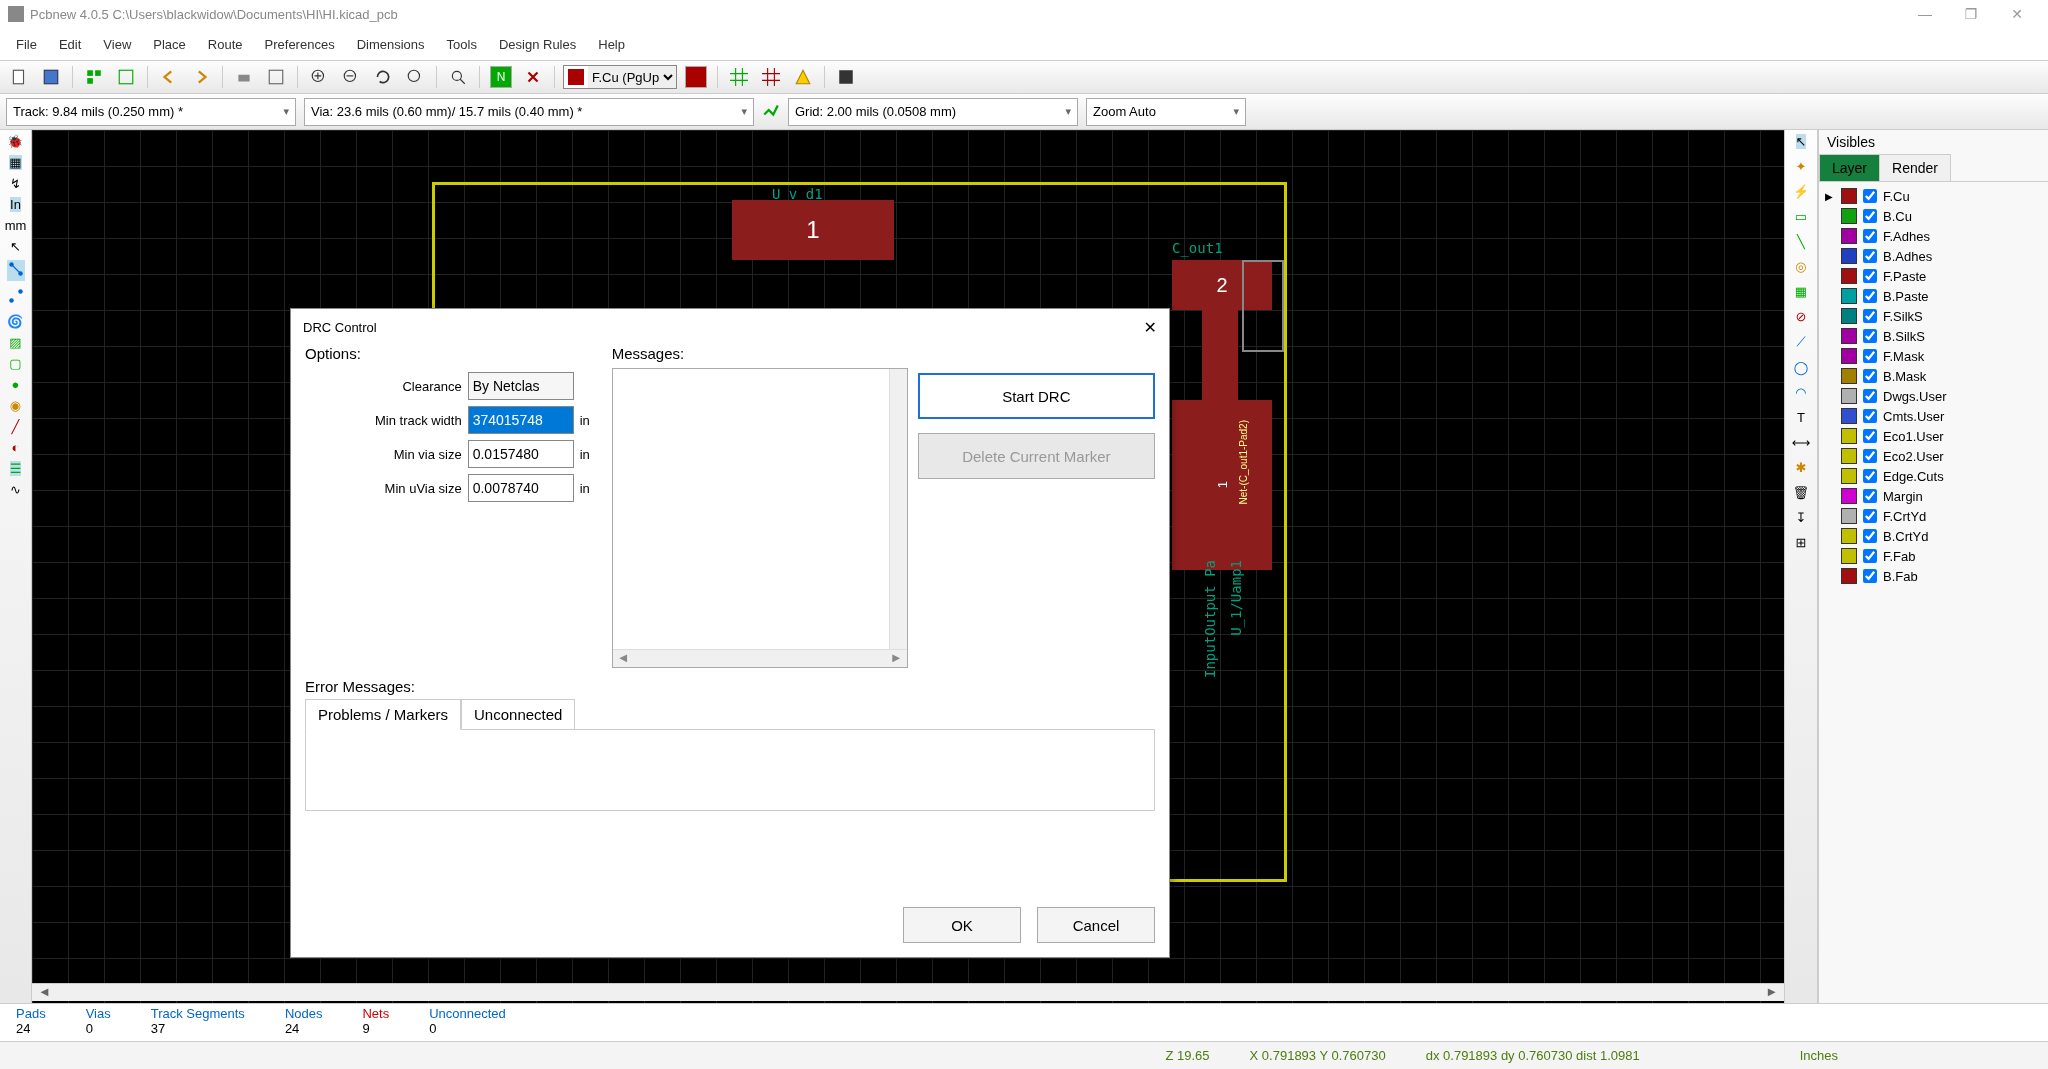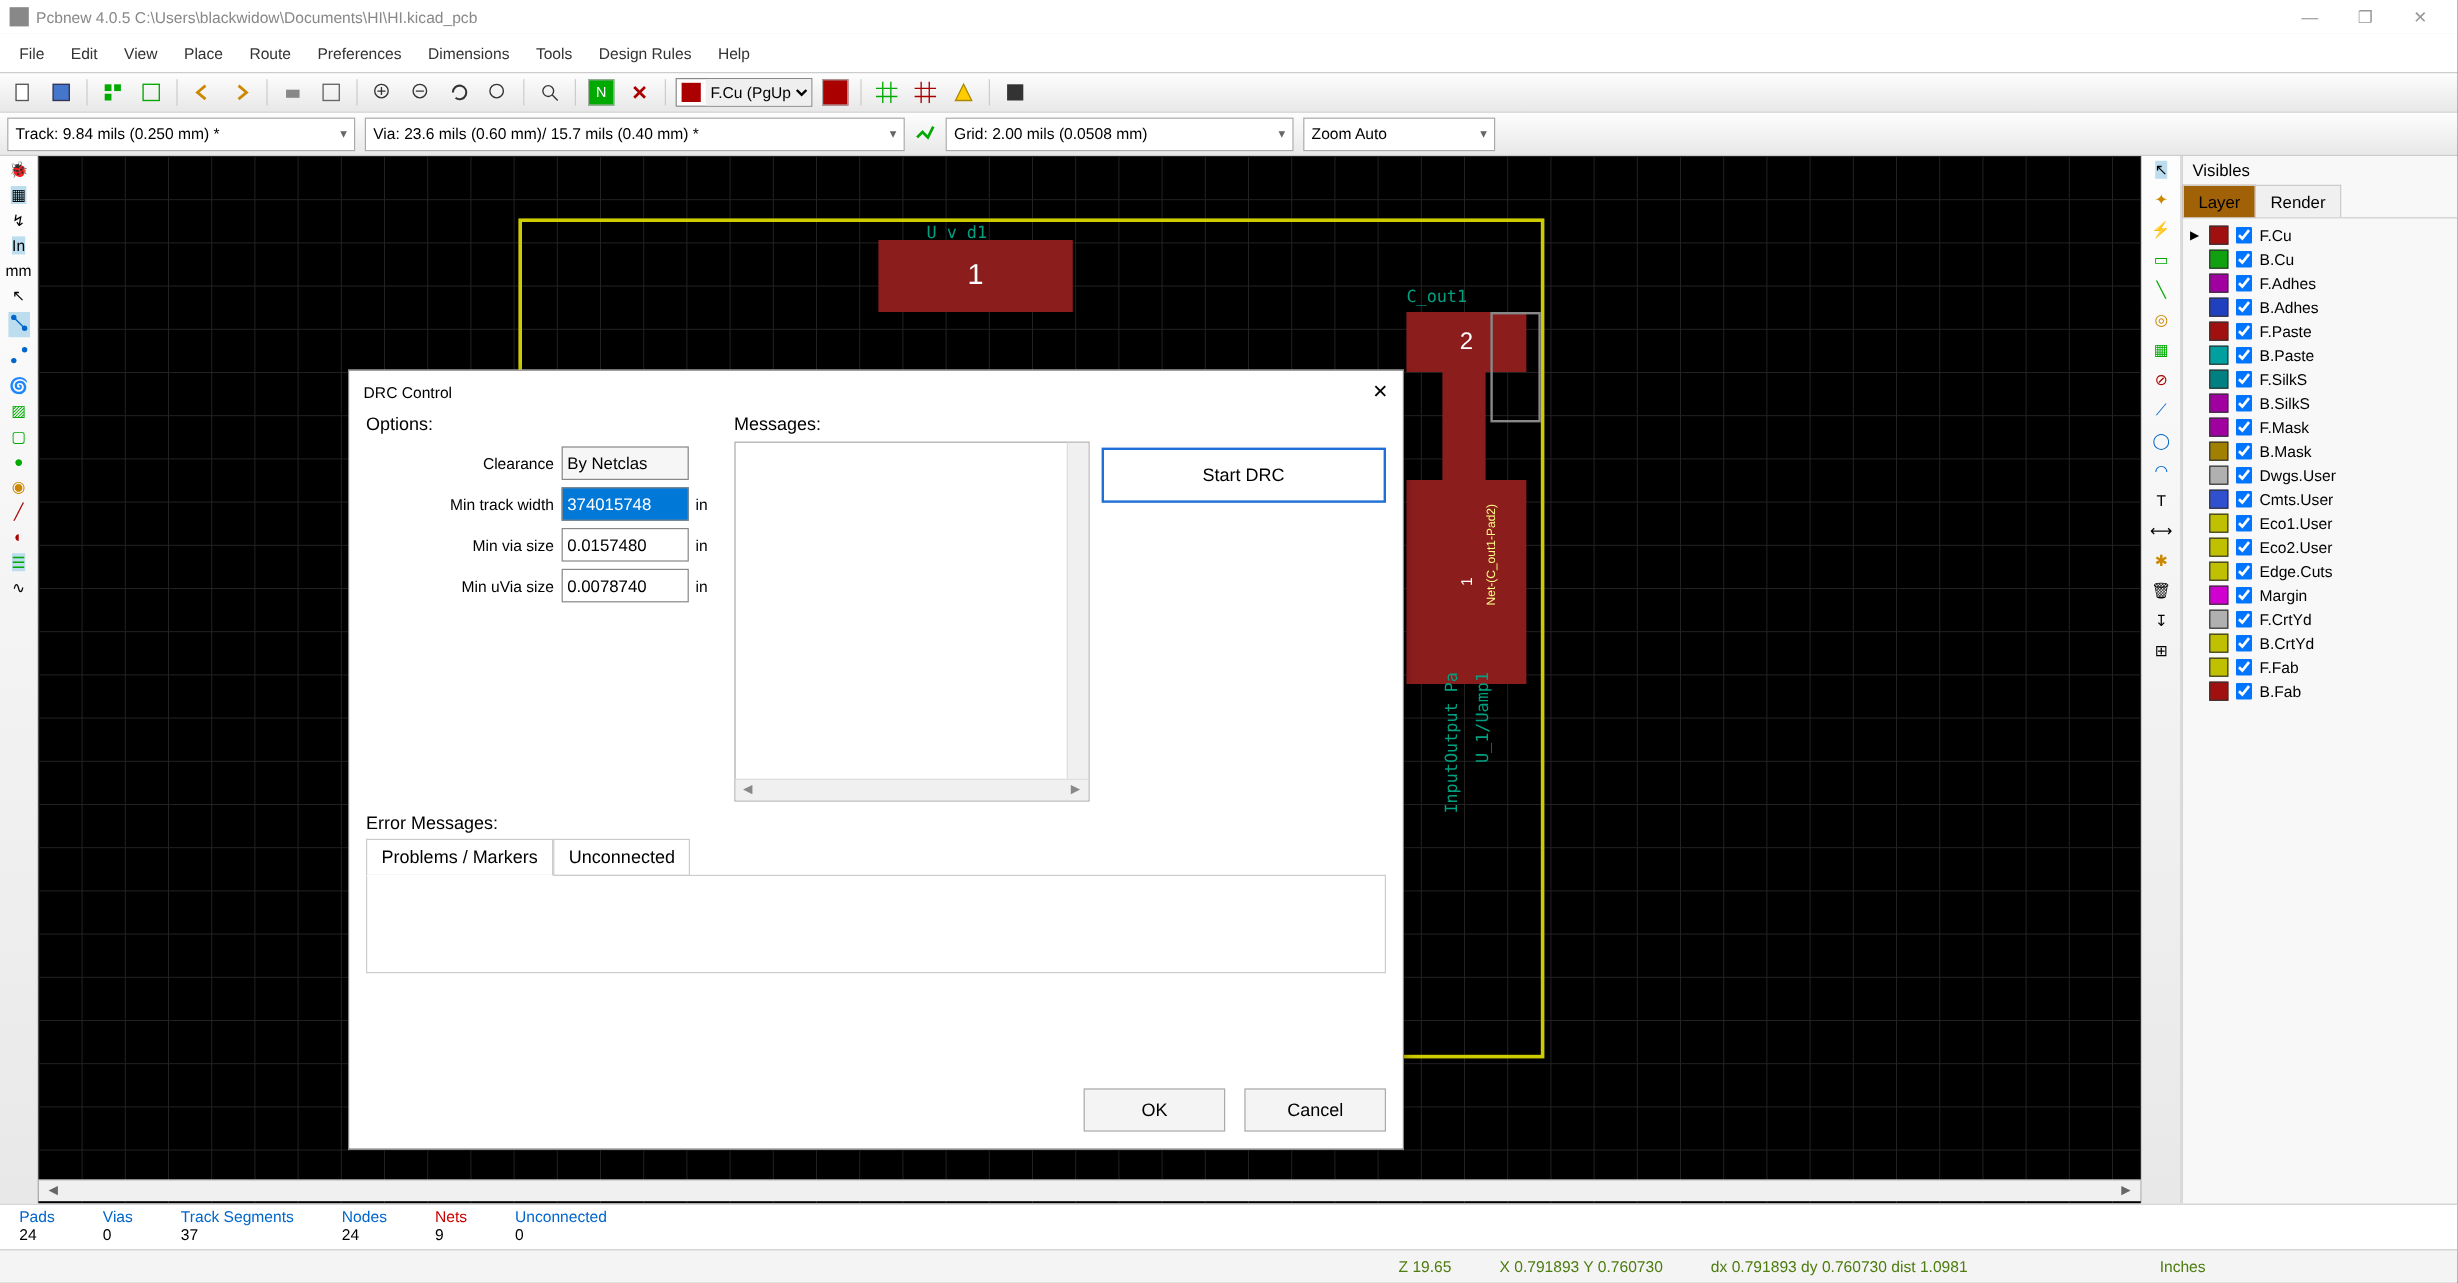--- a/index.html
+++ b/index.html
@@ -25,21 +25,21 @@
 .canvas-grid { position: absolute; inset: 0; background-image: linear-gradient(to right, #222 1px, transparent 1px), linear-gradient(to bottom, #222 1px, transparent 1px); background-size: 36px 36px; }
 .board-outline { position: absolute; border: 3px solid #cccc00; }
 .pad { position: absolute; background: #8b1d1d; color: #fff; display: flex; align-items: center; justify-content: center; font-size: 24px; }
 .net-label { position: absolute; color: #00a080; font-size: 14px; font-family: monospace; }
 .vert-text { writing-mode: vertical-rl; transform: rotate(180deg); }
 .right-tools { width: 34px; background: linear-gradient(#fdfdfd,#e8e8e8); border-left: 1px solid #ccc; border-right: 1px solid #ccc; display: flex; flex-direction: column; align-items: center; padding-top: 4px; gap: 10px; }
 .layers-panel { width: 230px; background: #f8f8f8; border-left: 1px solid #ccc; display: flex; flex-direction: column; }
 .layers-panel .hdr { padding: 4px 8px; font-size: 14px; }
 .layers-panel .tabs { display: flex; border-bottom: 1px solid #ccc; }
 .layers-panel .tabs .tab { padding: 5px 12px; border: 1px solid #ccc; border-bottom: none; background: #f0f0f0; margin-right: -1px; font-size: 14px;}
-.layers-panel .tabs .tab.active { background: #a16207;}
+.layers-panel .tabs .tab.active { background: #15803d;}
 .layer-list { flex: 1; overflow: auto; padding: 4px; }
 .layer-row { display: flex; align-items: center; gap: 6px; padding: 2px 2px; font-size: 14px;}
 .layer-row .tri { width: 10px; color: #000; font-size: 10px;}
 .layer-row .sw { width: 16px; height: 16px; border: 1px solid #333; }
 .layer-row input[type=checkbox] { width: 14px; height: 14px; }
 .stats-bar { position: absolute; bottom: 28px; left: 0; right: 0; height: 38px; background: #fff; border-top: 1px solid #ccc; display:flex; gap: 40px; padding: 2px 16px; }
 .stats-bar .col { display: flex; flex-direction: column; font-size: 14px;}
 .stats-bar .col .lbl { color: #0066cc; }
 .stats-bar .col.red .lbl { color: #cc0000; }
 .status-bar { position: absolute; bottom: 0; left: 0; right: 0; height: 28px; background: #f4f4f4; border-top: 1px solid #ccc; display:flex; align-items:center; padding: 0 10px; gap: 40px; font-size: 14px;}
@@ -515,20 +515,21 @@
           <div class="sbv"></div>
           <div class="sbh">
               <span>◄</span>
               <span>►</span>
             </div>
         </div>
       </div>
 
       <div class="btn-col">
         <button class="primary">Start DRC</button>
+        <button disabled="">Delete Current Marker</button>
       </div>
     </div>
 
     <div class="err-section">
       <h4>Error Messages:</h4>
       <div class="err-tabs">
         <div class="etab active">Problems / Markers</div>
         <div class="etab">Unconnected</div>
       </div>
       <div class="err-box"></div>

